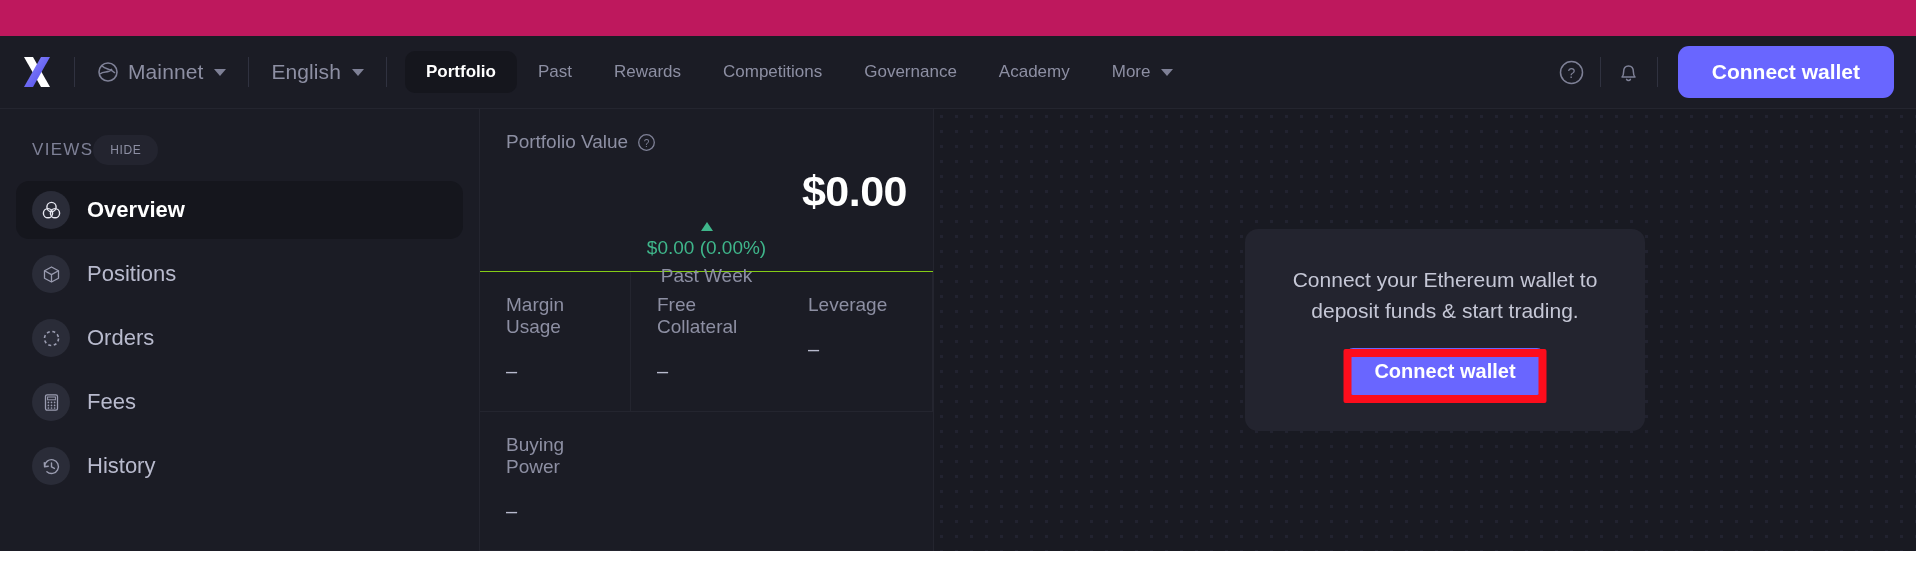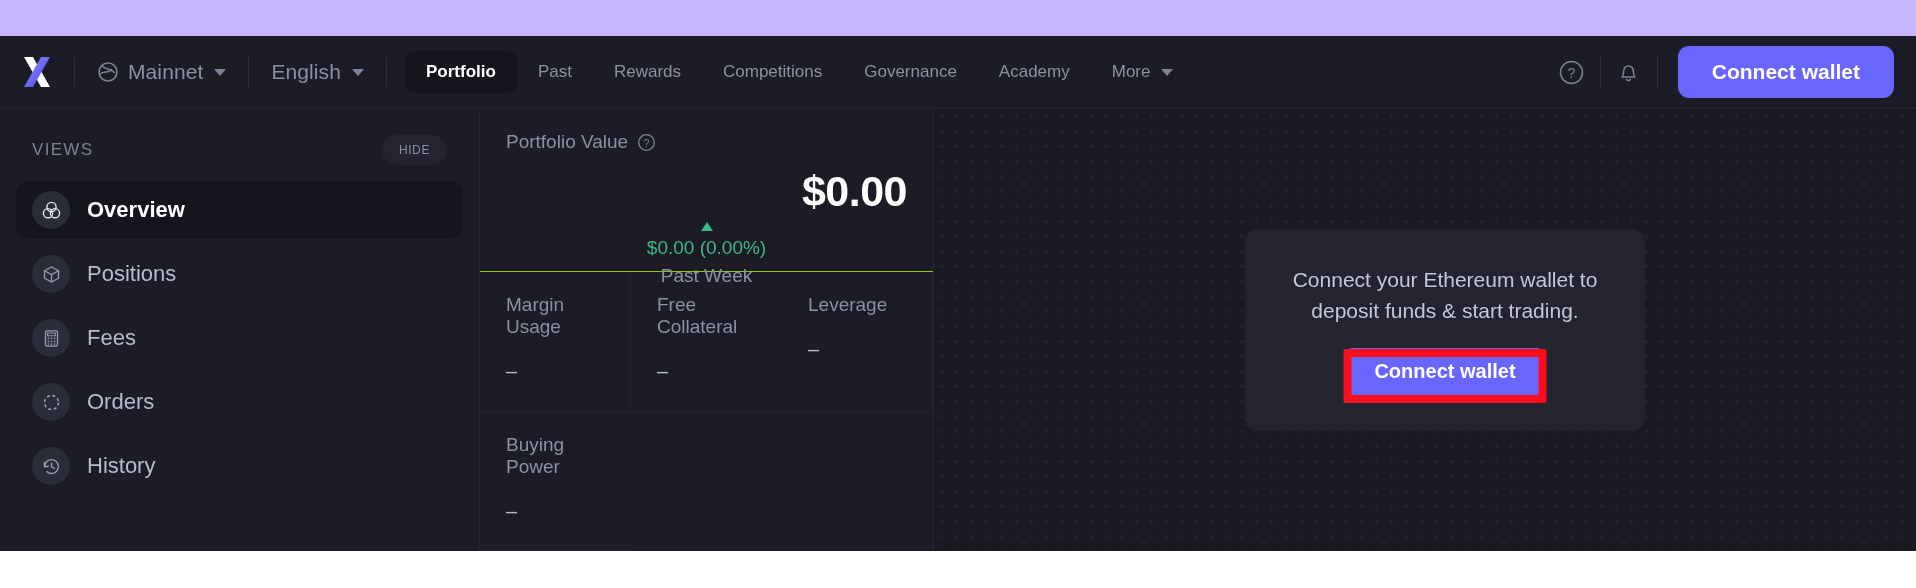--- a/index.html
+++ b/index.html
@@ -8,21 +8,21 @@
     width: 1916px;
     height: 588px;
     background: #ffffff;
     font-family: "Liberation Sans", sans-serif;
     overflow: hidden;
   }
   .page {
     position: relative;
     width: 1916px;
     height: 483px;
-    background: #c4b5fd;
+    background: #be185d;
   }
   .app {
     position: absolute;
     left: 0;
     top: 36px;
     width: 1916px;
     height: 515px;
     background: #1b1c25;
     overflow: hidden;
   }
@@ -133,21 +133,20 @@
   .sidebar {
     width: 480px;
     flex: 0 0 480px;
     background: #1b1c25;
     padding: 18px 16px 0 16px;
     border-right: 1px solid #24252f;
   }
   .sidebar-head {
     display: flex;
     align-items: center;
-    justify-content: space-between;
     padding: 8px 16px 16px 16px;
   }
   .views-label {
     font-size: 17px;
     letter-spacing: 1.3px;
     color: #7e8096;
   }
   .hide-btn {
     font-size: 12px;
     letter-spacing: .6px;
@@ -417,48 +416,48 @@
         </div>
 
         <div class="nav-item">
           <span class="ico-circle">
             <svg width="21" height="21" viewBox="0 0 21 21">
               <path d="M10.5 3 L17.5 6.8 L17.5 14.2 L10.5 18 L3.5 14.2 L3.5 6.8 Z" fill="none" stroke="#9a9cb0" stroke-width="1.3" stroke-linejoin="round"></path>
               <path d="M3.5 6.8 L10.5 10.6 L17.5 6.8 M10.5 10.6 L10.5 18" fill="none" stroke="#9a9cb0" stroke-width="1.3" stroke-linejoin="round"></path>
             </svg>
           </span>
           <span class="nav-label">Positions</span>
+        </div>
+
+        <div class="nav-item">
+          <span class="ico-circle">
+            <svg width="21" height="21" viewBox="0 0 21 21">
+              <circle cx="10.5" cy="10.5" r="7" fill="none" stroke="#9a9cb0" stroke-width="1.6" stroke-dasharray="3 2.6"></circle>
+            </svg>
+          </span>
+          <span class="nav-label">Orders</span>
         </div>
 
         <div class="nav-item">
           <span class="ico-circle">
             <svg width="21" height="21" viewBox="0 0 21 21">
               <rect x="4.5" y="2.8" width="12" height="15.4" rx="1.6" fill="none" stroke="#9a9cb0" stroke-width="1.3"></rect>
               <rect x="6.6" y="5" width="7.8" height="2.8" fill="none" stroke="#9a9cb0" stroke-width="1"></rect>
               <circle cx="7.4" cy="10.4" r=".85" fill="#9a9cb0"></circle>
               <circle cx="10.5" cy="10.4" r=".85" fill="#9a9cb0"></circle>
               <circle cx="13.6" cy="10.4" r=".85" fill="#9a9cb0"></circle>
               <circle cx="7.4" cy="13.4" r=".85" fill="#9a9cb0"></circle>
               <circle cx="10.5" cy="13.4" r=".85" fill="#9a9cb0"></circle>
               <circle cx="13.6" cy="13.4" r=".85" fill="#9a9cb0"></circle>
               <circle cx="7.4" cy="16" r=".85" fill="#9a9cb0"></circle>
               <circle cx="10.5" cy="16" r=".85" fill="#9a9cb0"></circle>
               <circle cx="13.6" cy="16" r=".85" fill="#9a9cb0"></circle>
             </svg>
           </span>
           <span class="nav-label">Fees</span>
-        </div>
-
-        <div class="nav-item">
-          <span class="ico-circle">
-            <svg width="21" height="21" viewBox="0 0 21 21">
-              <circle cx="10.5" cy="10.5" r="7" fill="none" stroke="#9a9cb0" stroke-width="1.6" stroke-dasharray="3 2.6"></circle>
-            </svg>
-          </span>
-          <span class="nav-label">Orders</span>
         </div>
 
         <div class="nav-item">
           <span class="ico-circle">
             <svg width="21" height="21" viewBox="0 0 21 21">
               <path d="M3.6 10.5 A6.9 6.9 0 1 1 5.9 15.7" fill="none" stroke="#9a9cb0" stroke-width="1.4" stroke-linecap="round"></path>
               <path d="M3.3 6.8 L3.6 10.7 L7.3 10.2" fill="none" stroke="#9a9cb0" stroke-width="1.4" stroke-linecap="round" stroke-linejoin="round"></path>
               <path d="M10.5 7 L10.5 10.8 L13.4 12.4" fill="none" stroke="#9a9cb0" stroke-width="1.4" stroke-linecap="round"></path>
             </svg>
           </span>

